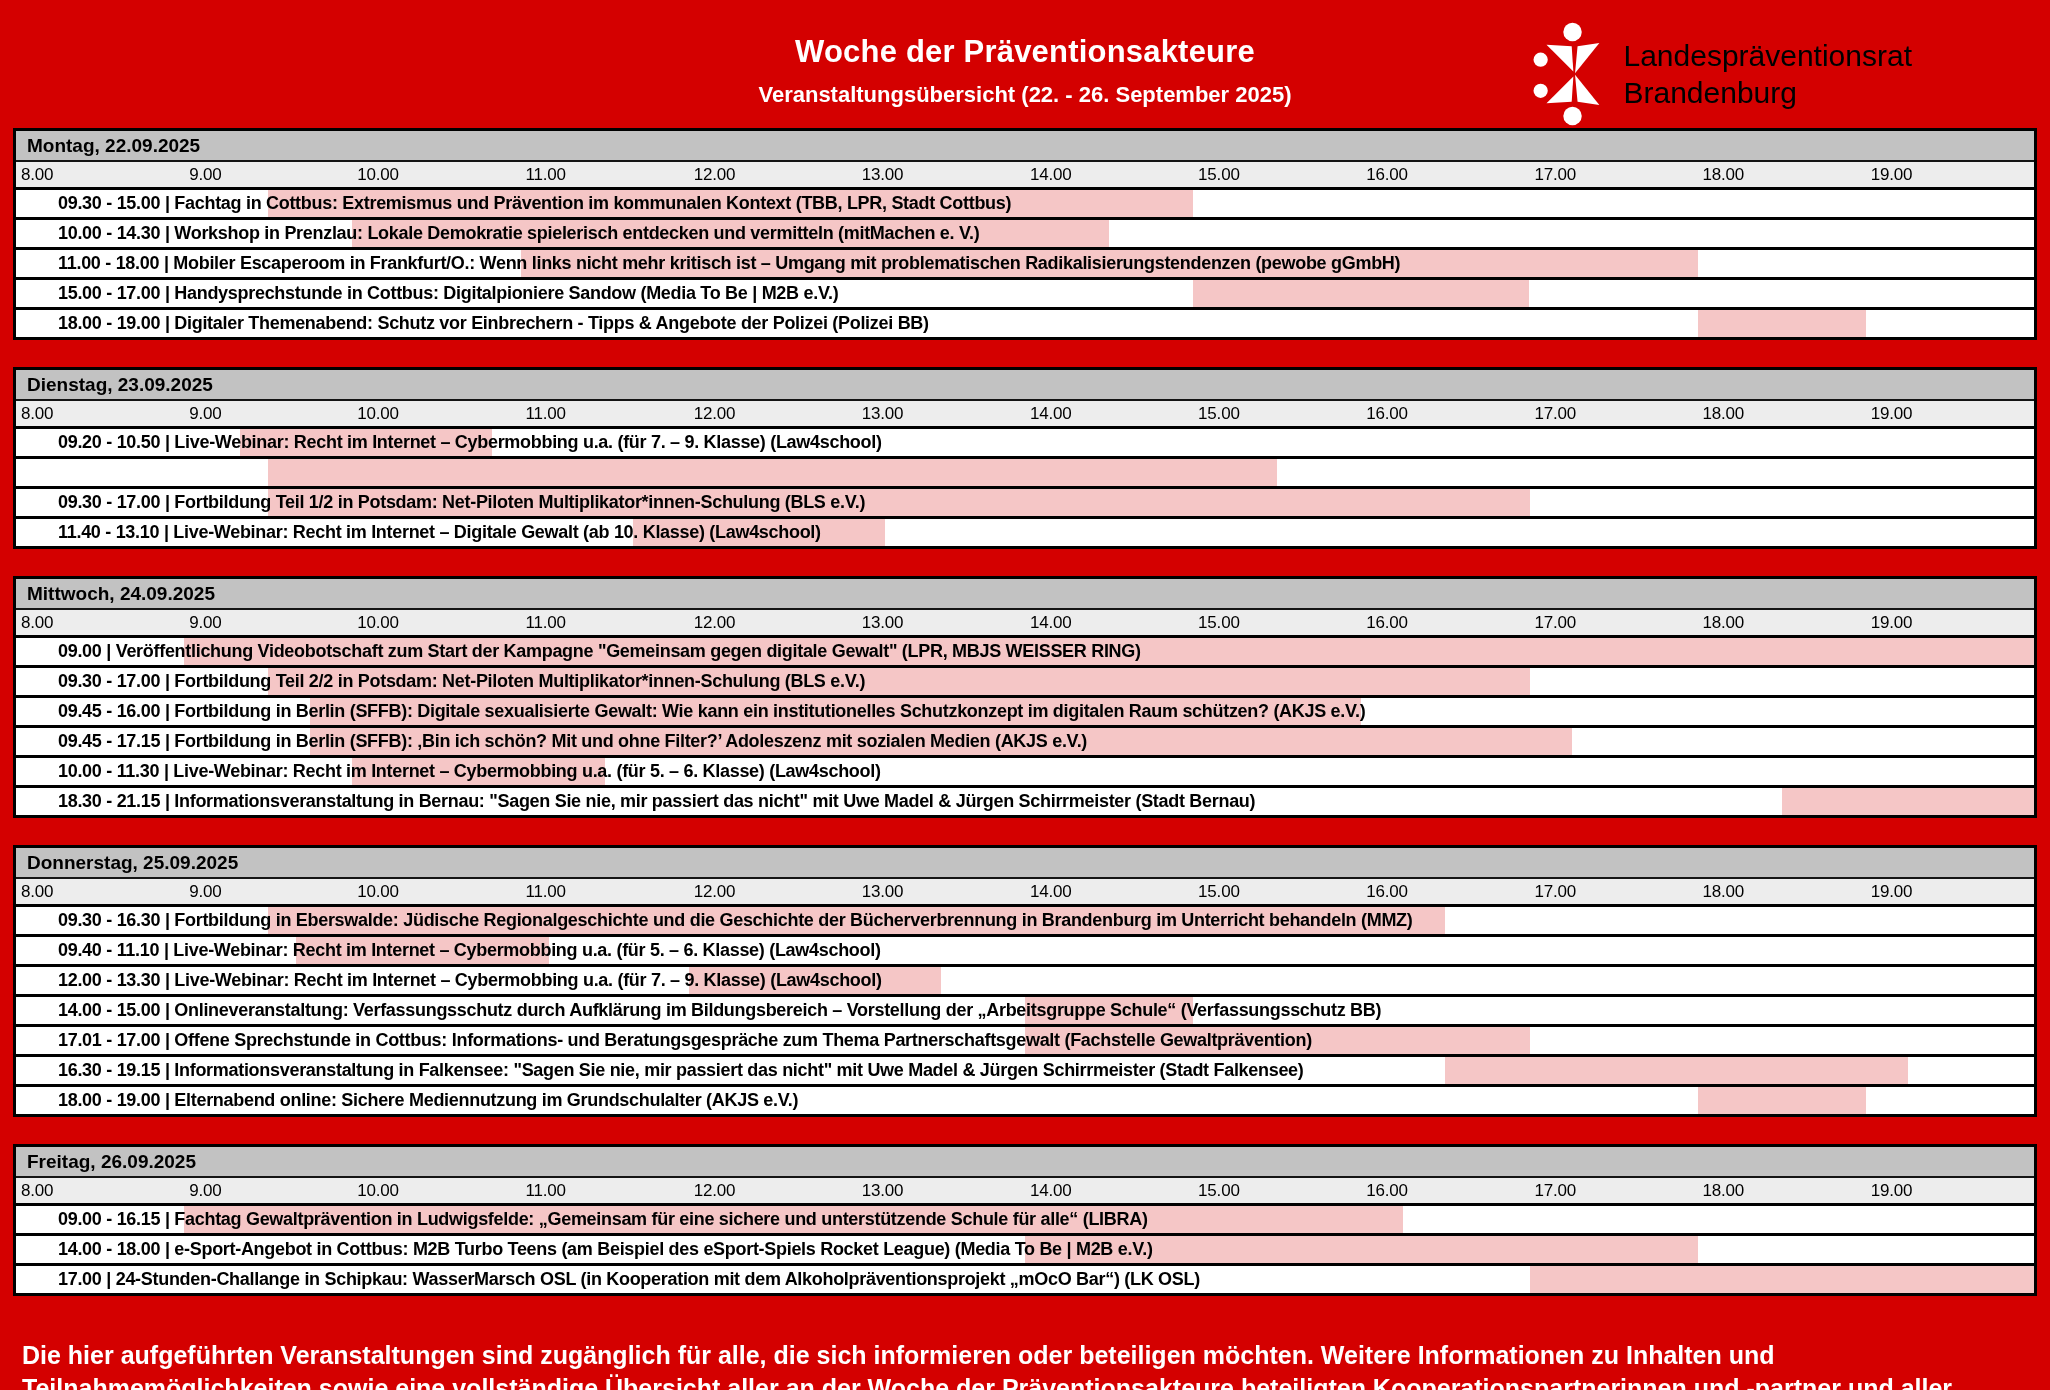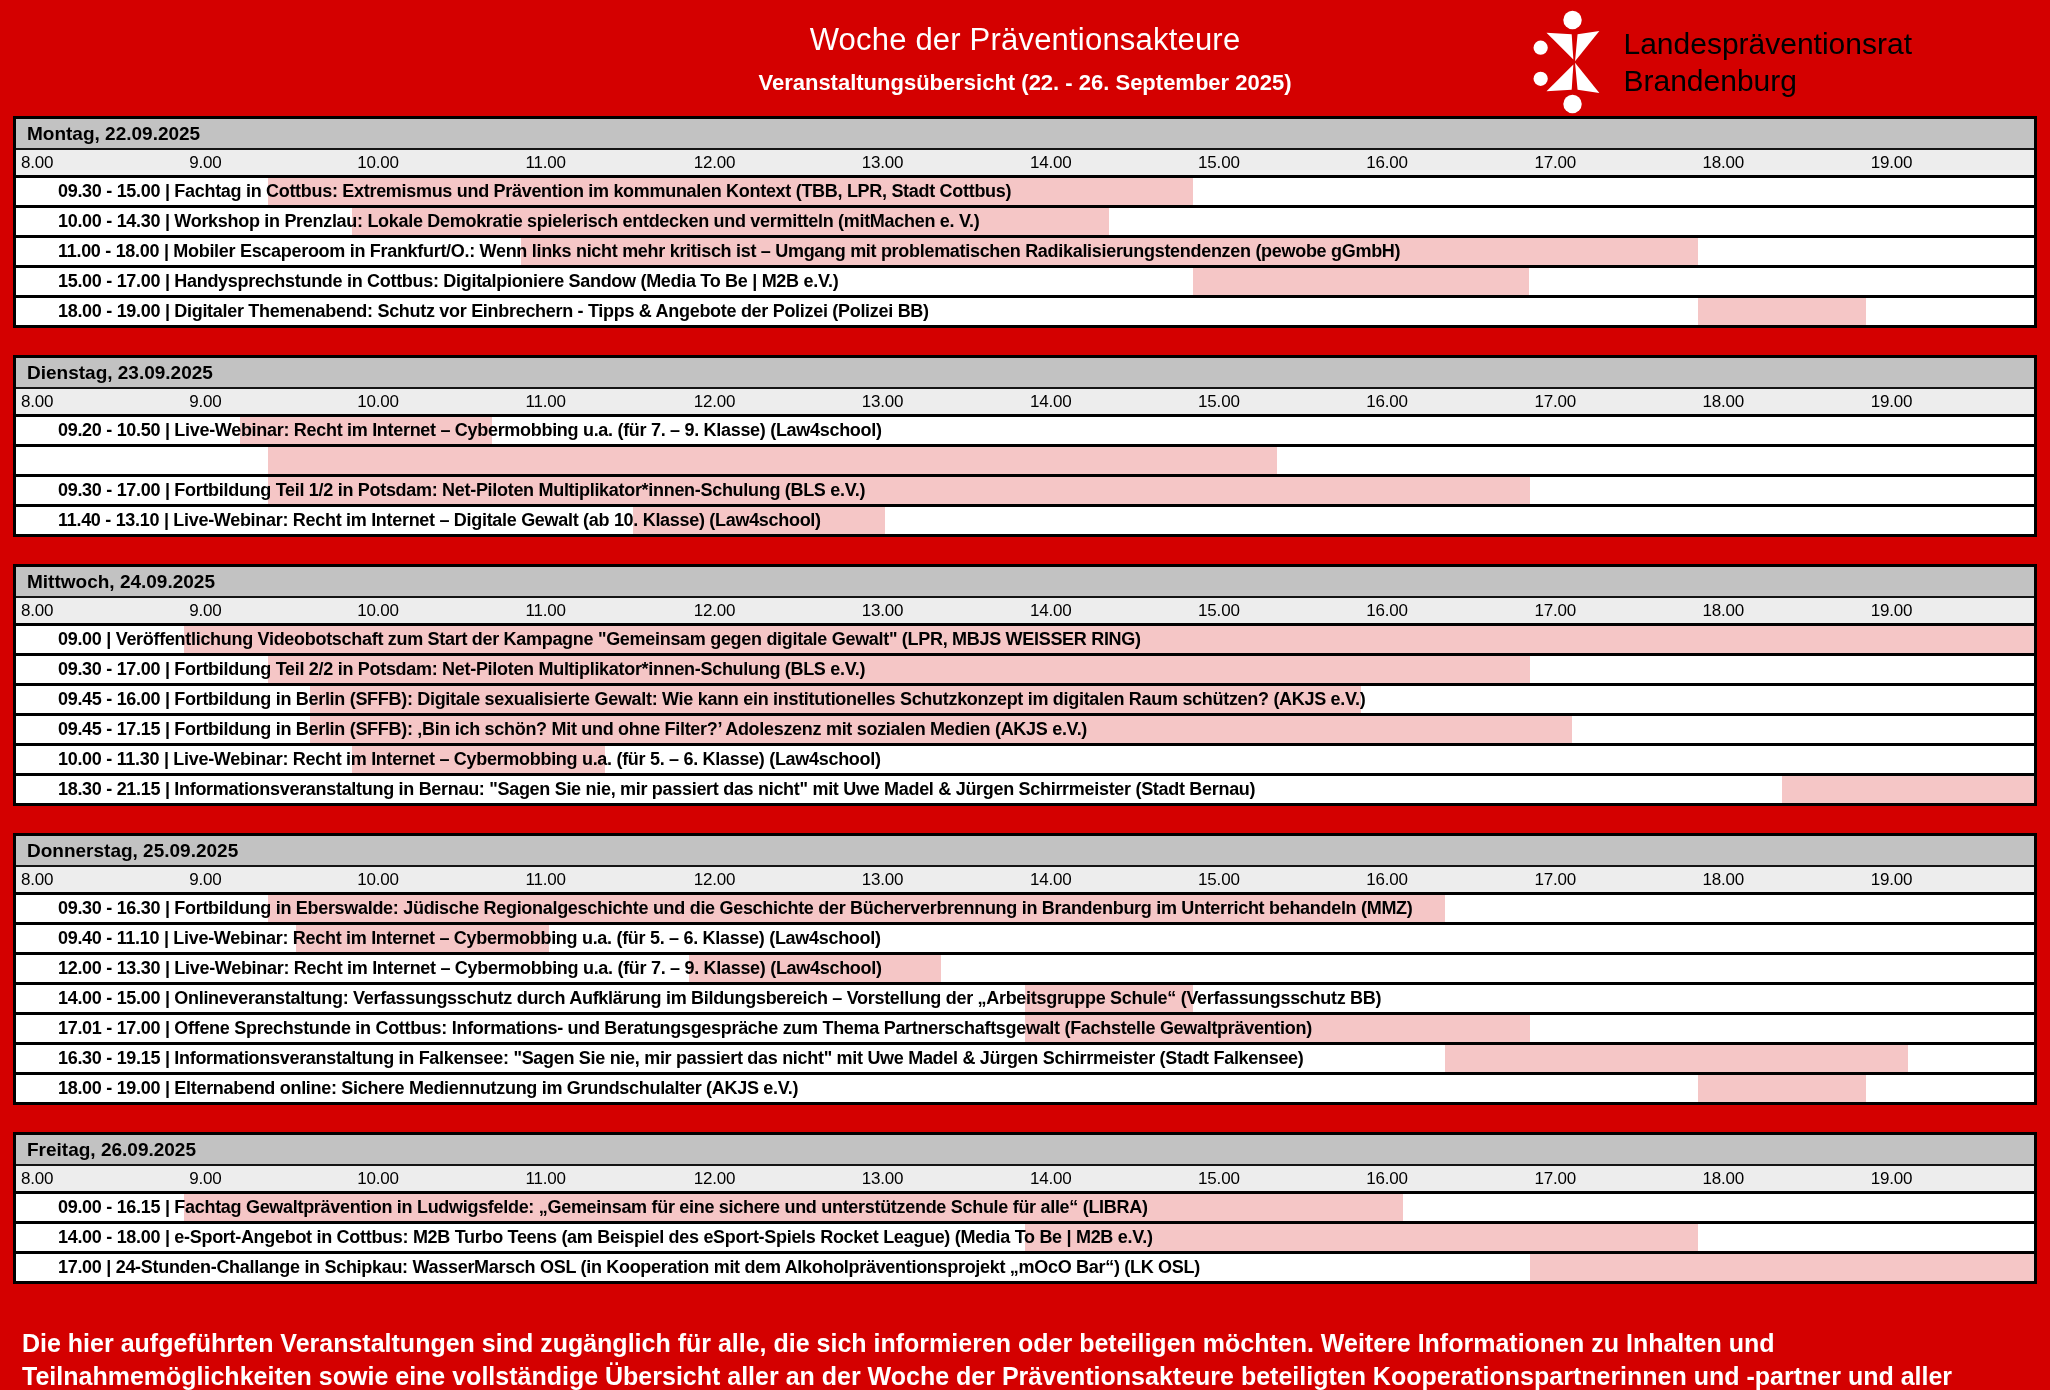--- a/index.html
+++ b/index.html
@@ -7,21 +7,21 @@
     width:2050px;height:1390px;
     background:#D40000;
     font-family:"Liberation Sans", sans-serif;
     overflow:hidden;
     -webkit-font-smoothing:antialiased;
   }
   .page{position:relative;width:2050px;height:1390px;}
 
   
   header{position:relative;height:116px;text-align:center;color:#fff;}
-  h1{margin:0;padding-top:22px;font-size:31px;font-weight:normal;letter-spacing:.2px;}
+  h1{margin:12px;padding-top:22px;font-size:31px;font-weight:bold;letter-spacing:.2px;}
   h2{margin:12px 0 0 0;font-size:22px;font-weight:bold;}
   .logo{position:absolute;top:10px;right:138px;display:flex;align-items:center;gap:16px;text-align:left;}
   .logo svg{display:block;fill:#fff;}
   .logo-text{color:#000000;font-size:30px;line-height:37px;font-weight:400;white-space:nowrap;}
 
   
   main{display:block;}
   .day{margin:0 13px 27px 13px;border:3px solid #000;background:#fff;}
   .day-header{
     height:29px;line-height:29px;background:#C2C2C2;

